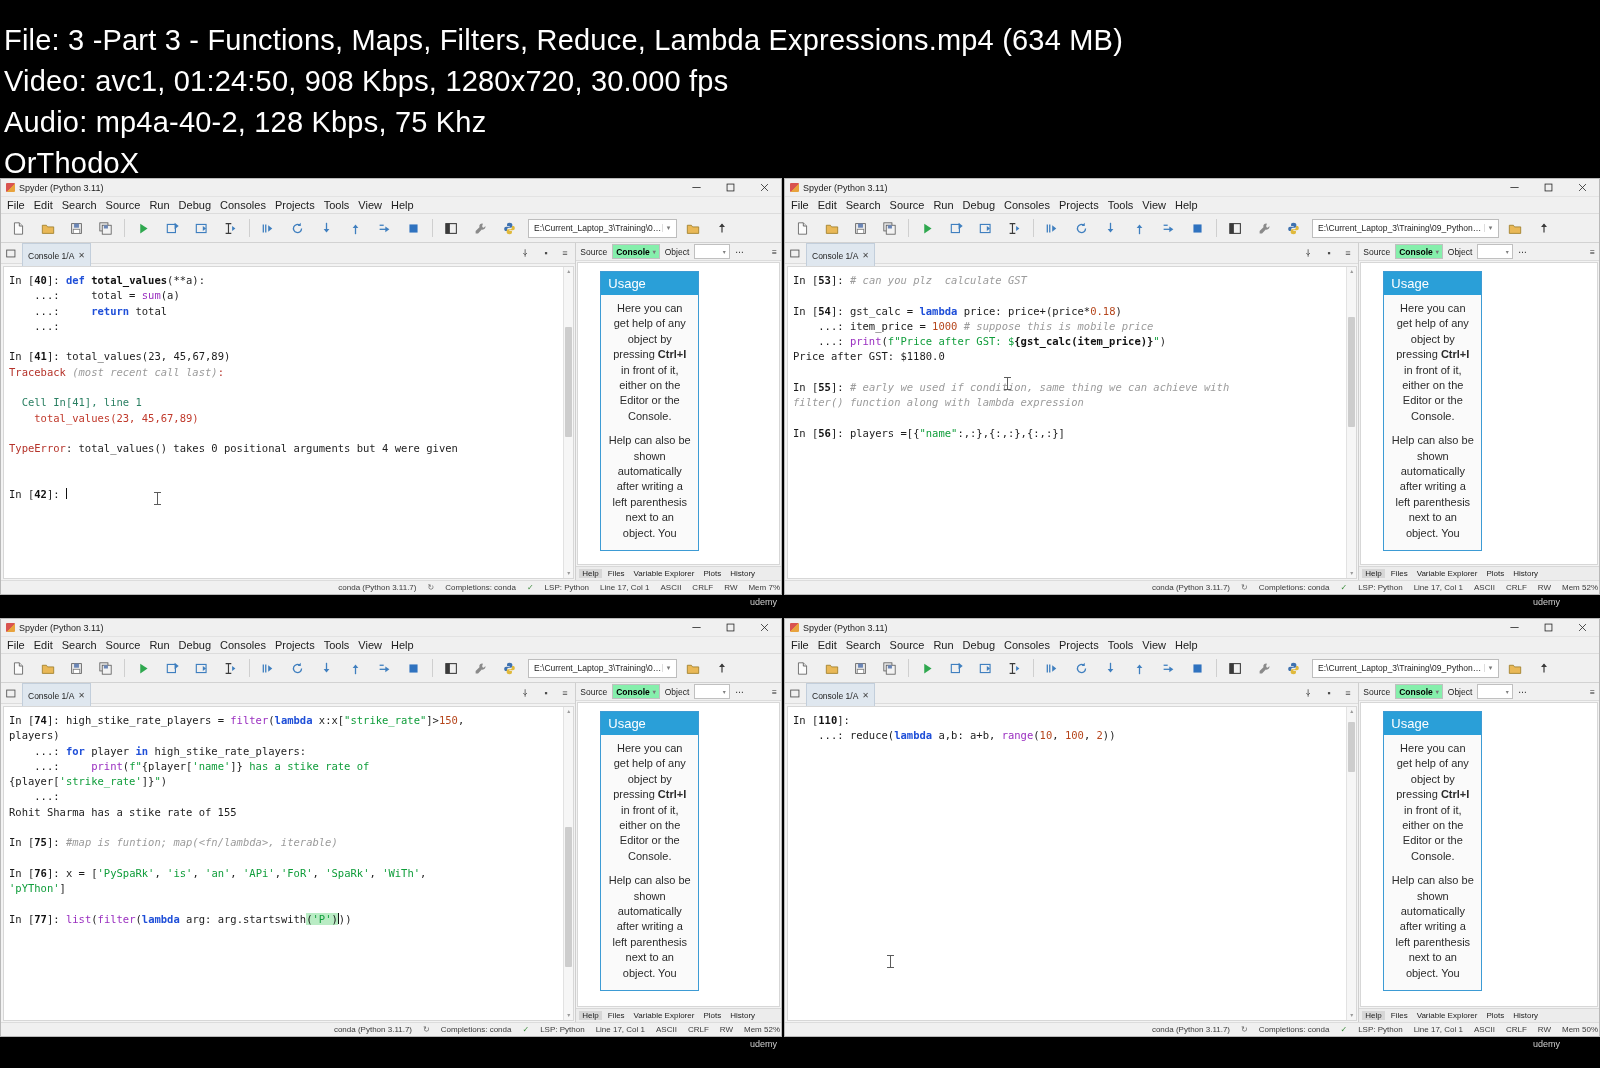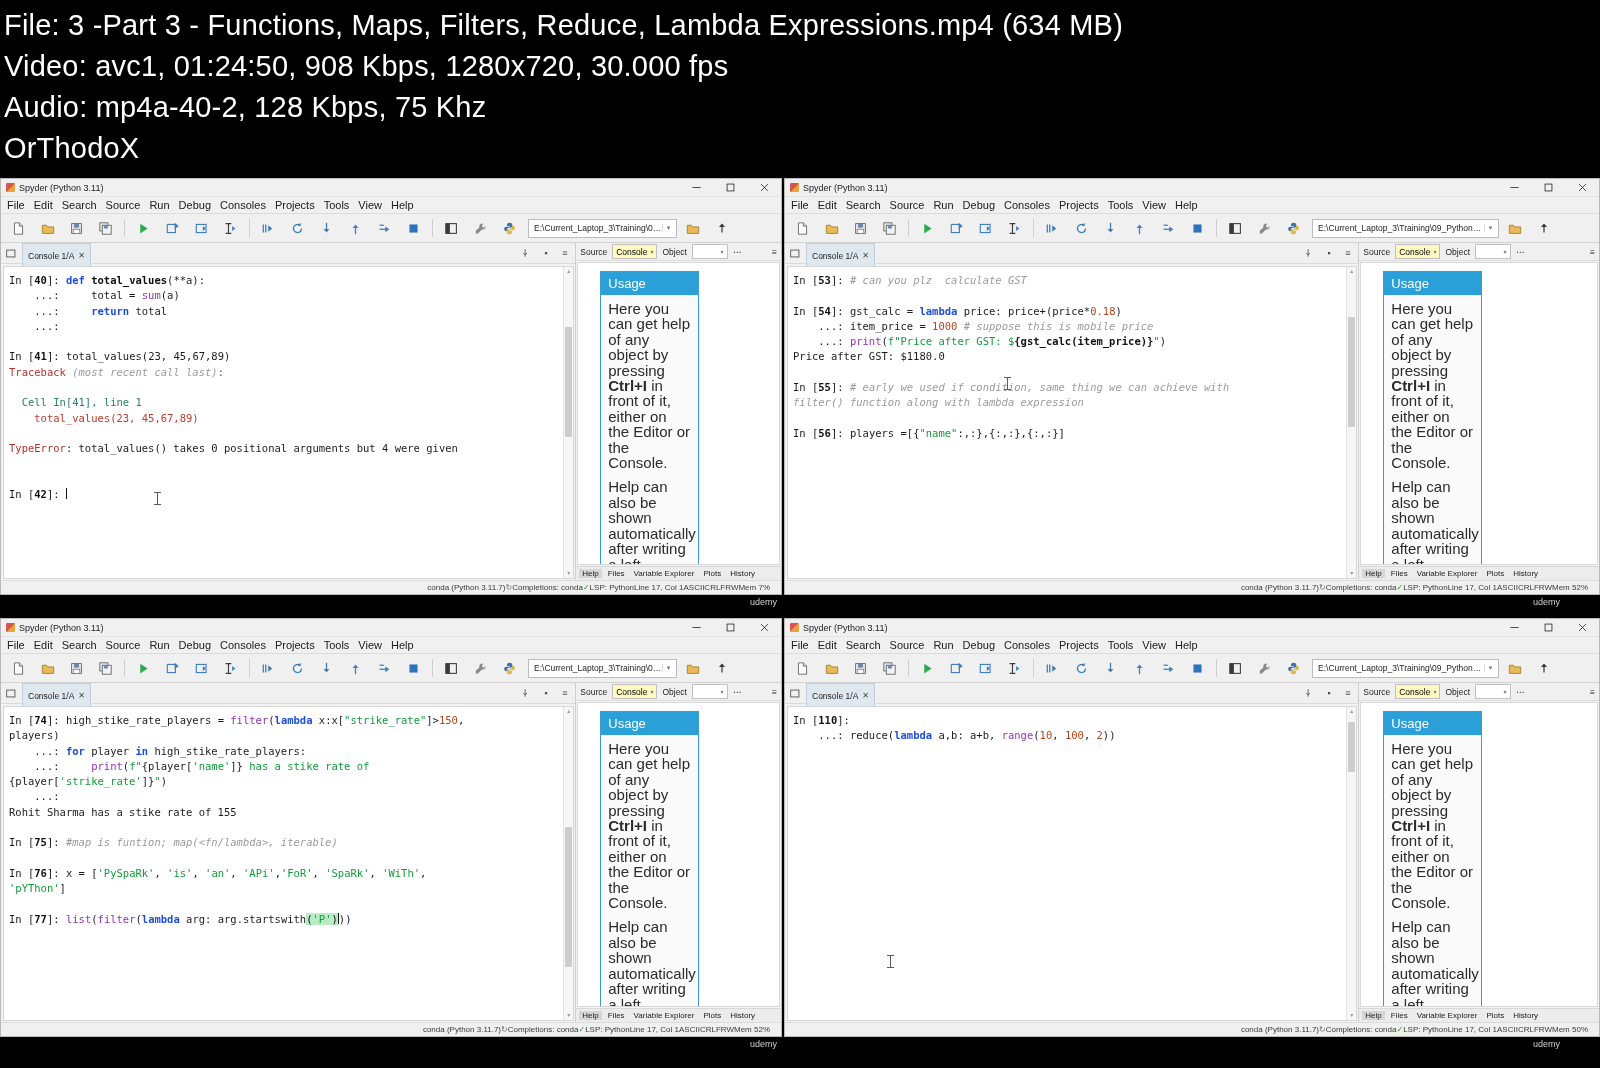--- a/index.html
+++ b/index.html
@@ -1,19 +1,19 @@
 <!DOCTYPE html>
 <html><head>
 <meta charset="utf-8">
 <style>
   html,body{margin:0;padding:0;background:#000;}
   body{width:1600px;height:1068px;overflow:hidden;font-family:"Liberation Sans",sans-serif;}
 
   
-  #info{position:absolute;left:0;top:1px;width:1600px;height:172px;background:#000;color:#fff;
+  #info{position:absolute;left:0;top:16px;width:1600px;height:172px;background:#000;color:#fff;
         padding:4px 0 0 4px;box-sizing:border-box;}
   #info div{font-size:29px;line-height:41px;white-space:nowrap;letter-spacing:.2px;}
 
   
   .win{position:absolute;background:#f0f0f0;border:1px solid #b9b9b9;box-sizing:border-box;
        font-family:"Liberation Sans",sans-serif;overflow:hidden;}
   .w-tl{left:0;top:178px;width:782px;height:417px;}
   .w-tr{left:784px;top:178px;width:816px;height:417px;}
   .w-bl{left:0;top:618px;width:782px;height:419px;}
   .w-br{left:784px;top:618px;width:816px;height:419px;}
@@ -92,38 +92,38 @@
   .vsb .thumb{position:absolute;left:1px;width:7px;background:#cdcdcd;border-radius:1px;}
   .vsb .ar{position:absolute;left:1px;width:7px;height:7px;color:#9a9a9a;font-size:6px;text-align:center;line-height:7px;}
 
   
   .helpbar{height:17px;background:#f0f0f0;display:flex;align-items:center;gap:5px;padding:0 4px;
            border-bottom:1px solid #dcdcdc;}
   .helpbar .lbl{font-size:8.5px;color:#232323;white-space:nowrap;}
   .mini-combo{height:13px;min-width:34px;background:#fff;border:1px solid #c0c0c0;display:flex;
               align-items:center;justify-content:flex-end;}
   .mini-combo .c{width:10px;text-align:center;font-size:6px;color:#808080;}
-  .combo-sel{background:#fef9c3;border:1px solid #c0c0c0;padding:0 3px;height:13px;display:flex;
-             align-items:center;font-size:8.5px;}
+  .combo-sel{background:#86efac;border:1px solid #c0c0c0;padding:0 3px;height:13px;display:flex;
+             align-items:center;font-size:8.5px;font-weight:bold;}
   .helpbody{flex:1;background:#fff;margin:1px;border:1px solid #d7d7d7;position:relative;overflow:hidden;}
   .usage-card{position:absolute;left:22px;top:8px;width:97px;border:1px solid #3d9bd4;background:#fafafa;}
   .usage-hd{background:#2a9fd8;color:#fff;font-size:13px;padding:4px 7px;}
-  .usage-tx{padding:6px 7px 0 7px;font-size:15px;line-height:15.4px;color:#2b2b2b;}
+  .usage-tx{padding:6px 7px 0 7px;font-size:11px;line-height:15.4px;color:#2b2b2b;text-align:center;}
   .usage-tx p{margin:0 0 9px 0;}
   .usage-tx b{font-weight:bold;}
 
   
   .hptabs{height:13px;background:#ececec;display:flex;align-items:center;gap:3px;padding-left:3px;
           border-top:1px solid #d8d8d8;}
   .hptabs span{font-size:8px;color:#222;padding:0 3px;white-space:nowrap;}
   .hptabs span.sel{background:#d6d6d6;}
 
   
   .statusbar{height:13px;background:#f0f0f0;border-top:1px solid #dcdcdc;display:flex;align-items:center;
-             justify-content:flex-end;padding-right:11px;}
+             justify-content:flex-end;gap:11px;padding-right:1px;}
   .statusbar span{font-size:8px;color:#3a3a3a;white-space:nowrap;}
   .statusbar .ok{color:#3a8a3a;}
   .statusbar .sp{color:#6f6f6f;}
 
   .watermark{position:absolute;font-size:9px;color:#cfcfcf;}
   #wm1{left:750px;top:597px;}
   #wm2{left:1533px;top:597px;}
   #wm3{left:750px;top:1039px;}
   #wm4{left:1533px;top:1039px;}
 

